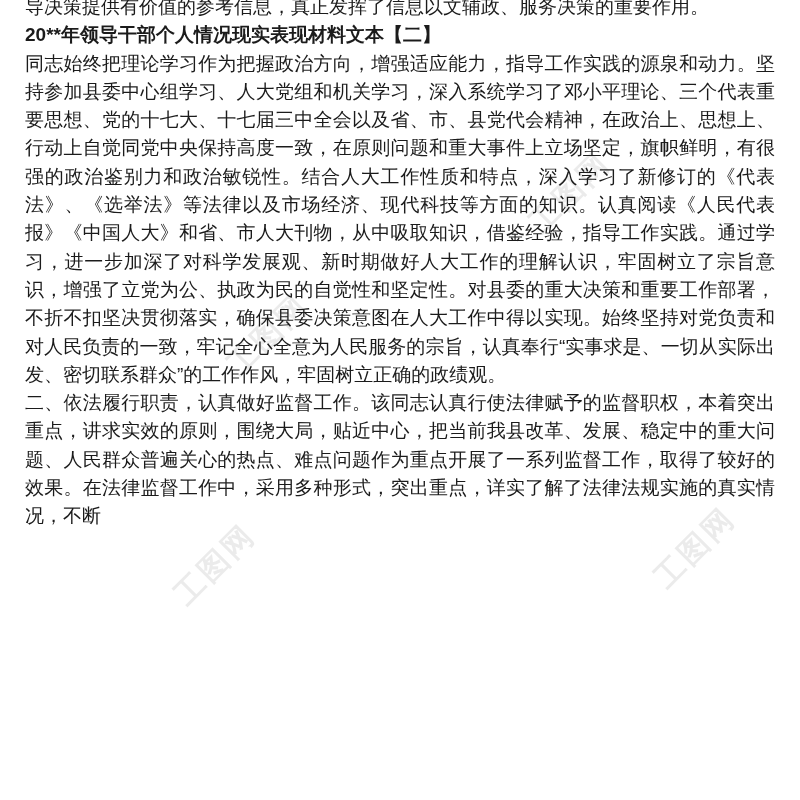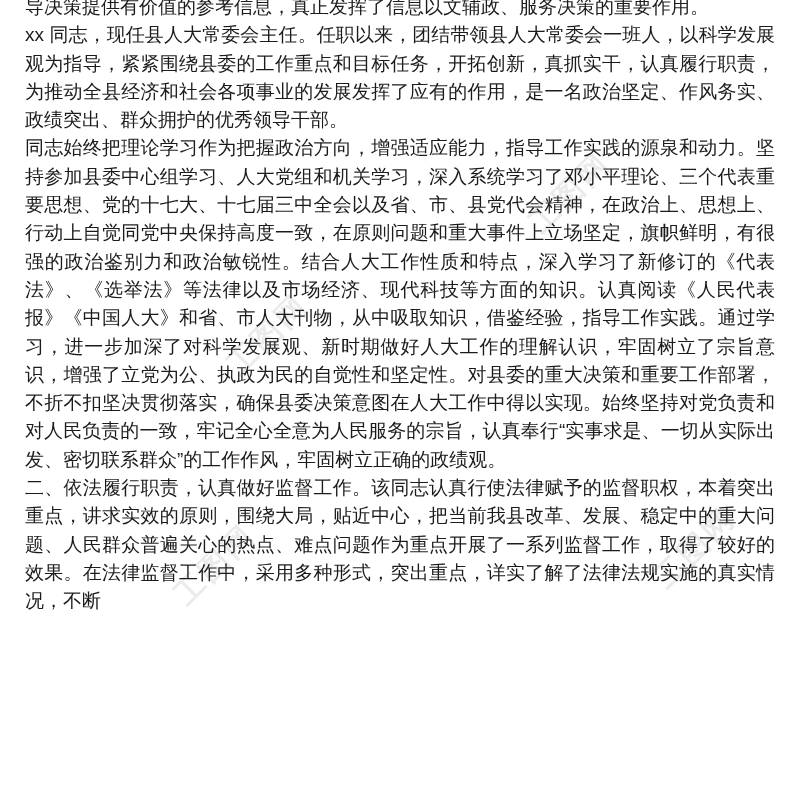--- a/index.html
+++ b/index.html
@@ -59,17 +59,17 @@
 
 <div class="doc">
   <div class="watermark-layer">
       <span class="watermark" style="left: 570px; top: 193px; color: rgba(0, 0, 0, 0.08);">工图网</span>
       <span class="watermark" style="left: 268px; top: 335px; color: rgba(0, 0, 0, 0.08);">工图网</span>
       <span class="watermark" style="left: 215px; top: 565px; color: rgba(0, 0, 0, 0.08);">工图网</span>
       <span class="watermark" style="left: 695px; top: 548px; color: rgba(0, 0, 0, 0.08);">工图网</span>
     </div>
   <div class="content" style="color: rgb(27, 27, 27);">
       <p class="para">导决策提供有价值的参考信息，真正发挥了信息以文辅政、服务决策的重要作用。</p>
-      <p class="para">xx 同志，现任县人大常委会主任。任职以来，团结带领县人大常委会一班人，以科学发展观为指导，紧紧围绕县委的工作重点和目标任务，开拓创新，真抓实干，认真履行职责，为推动全县经济和社会各项事业的发展发挥了应有的作用，是一名政治坚定、作风务实、政绩突出、群众拥护的优秀领导干部。</p>
+      <p class="para bold">20**年领导干部个人情况现实表现材料文本【二】</p>
       <p class="para">同志始终把理论学习作为把握政治方向，增强适应能力，指导工作实践的源泉和动力。坚持参加县委中心组学习、人大党组和机关学习，深入系统学习了邓小平理论、三个代表重要思想、党的十七大、十七届三中全会以及省、市、县党代会精神，在政治上、思想上、行动上自觉同党中央保持高度一致，在原则问题和重大事件上立场坚定，旗帜鲜明，有很强的政治鉴别力和政治敏锐性。结合人大工作性质和特点，深入学习了新修订的《代表法》、《选举法》等法律以及市场经济、现代科技等方面的知识。认真阅读《人民代表报》《中国人大》和省、市人大刊物，从中吸取知识，借鉴经验，指导工作实践。通过学习，进一步加深了对科学发展观、新时期做好人大工作的理解认识，牢固树立了宗旨意识，增强了立党为公、执政为民的自觉性和坚定性。对县委的重大决策和重要工作部署，不折不扣坚决贯彻落实，确保县委决策意图在人大工作中得以实现。始终坚持对党负责和对人民负责的一致，牢记全心全意为人民服务的宗旨，认真奉行“实事求是、一切从实际出发、密切联系群众”的工作作风，牢固树立正确的政绩观。</p>
       <p class="para">二、依法履行职责，认真做好监督工作。该同志认真行使法律赋予的监督职权，本着突出重点，讲求实效的原则，围绕大局，贴近中心，把当前我县改革、发展、稳定中的重大问题、人民群众普遍关心的热点、难点问题作为重点开展了一系列监督工作，取得了较好的效果。在法律监督工作中，采用多种形式，突出重点，详实了解了法律法规实施的真实情况，不断</p>
     </div>
 </div>
 
 </body></html>

